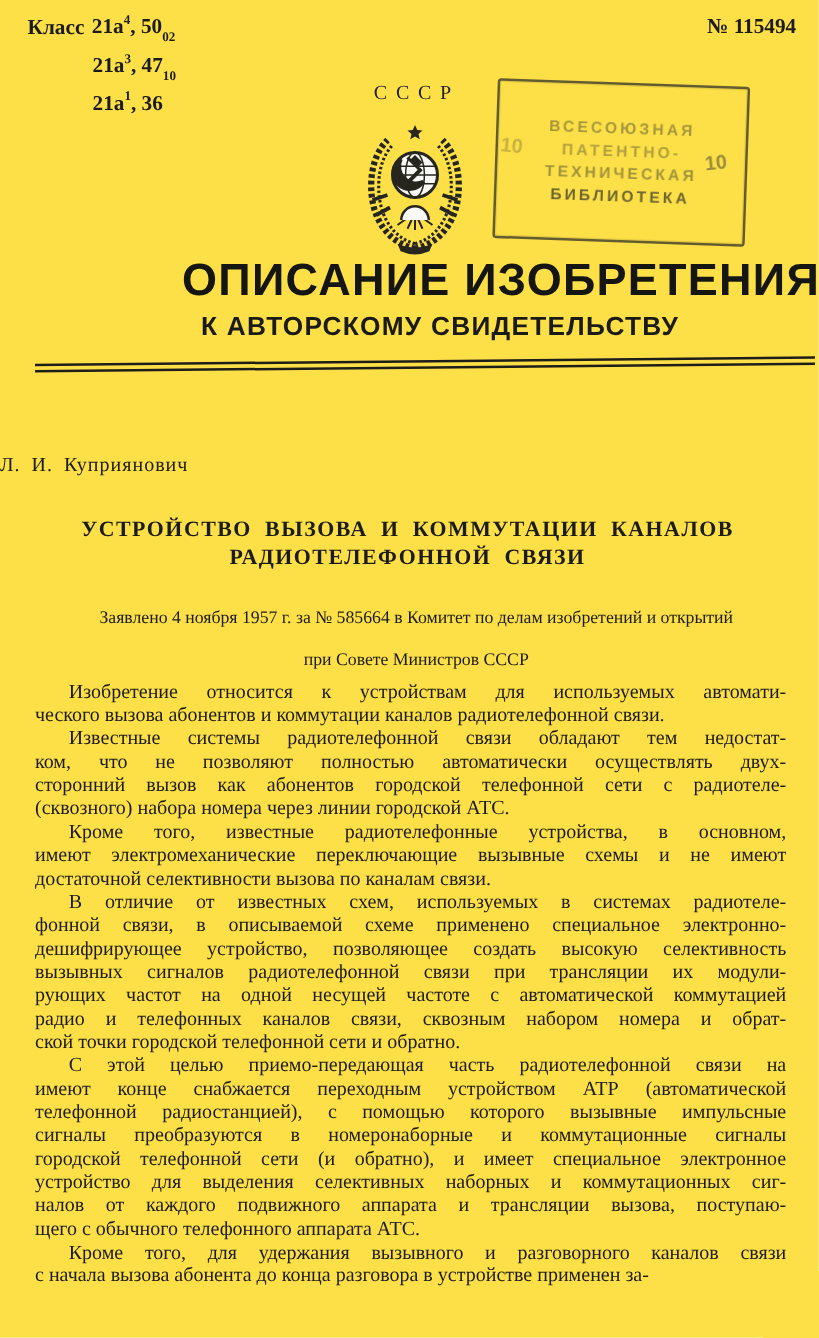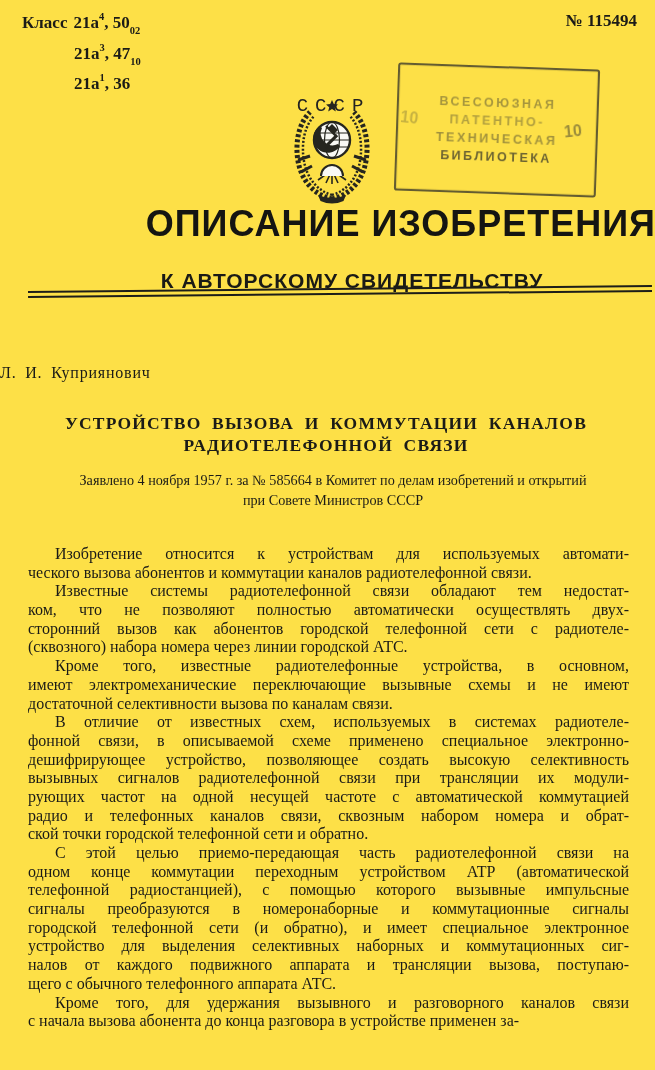--- a/index.html
+++ b/index.html
@@ -16,21 +16,21 @@
   .class-row { white-space:nowrap; }
   .class-row.indent { padding-left:52px; }
   .cl-label { margin-right:6px; }
   .class-row sup { font-size:10.5px; position:relative; top:-1px; }
   .class-row sub { font-size:10.5px; position:relative; top:2px; }
   .sep { white-space:pre; }
   
   .doc-number { position:absolute; top:11px; right:18px; font-weight:bold; font-size:17px; }
   
   .country { position:absolute; top:66px; left:330px; transform:translateX(-50%);
-    font-family:Liberation Mono, monospace; font-size:19px; letter-spacing:7px; padding-left:7px; color:#222;margin-top:29px; }
+    font-family:Liberation Serif, serif; font-size:16px; letter-spacing:7px; padding-left:7px; color:#222; }
   
   .emblem { position:absolute; left:288px; top:98px; }
   
   .stamp {
     position:absolute; left:396px; top:66px; width:198px; height:124px;
     border:2.5px solid rgba(48,48,42,0.75); border-radius:3px;
     transform:rotate(2deg);
     display:flex; flex-direction:column; justify-content:center; align-items:center;
     gap:4px; box-shadow: inset 0 0 0 1px rgba(48,48,42,0.12);
   }
@@ -47,36 +47,36 @@
   .stamp-num.left { right:auto; left:2px; top:44px; opacity:.55; transform:rotate(4deg); }
   
   .main-title {
     position:absolute; top:203px; left:48px; width:608px; text-align:right;
     font-family:"Liberation Sans", sans-serif; font-weight:bold; font-size:36px;
     letter-spacing:1px; color:#151512; white-space:nowrap;
   }
   .sub-title {
     position:absolute; top:250px; left:48px; width:608px; text-align:center;
     font-family:"Liberation Sans", sans-serif; font-weight:bold; font-size:21px;
-    letter-spacing:1px; color:#1a1a16; white-space:nowrap;margin-top:19px;
+    letter-spacing:1px; color:#1a1a16; white-space:nowrap;
   }
   
   .rule-wrap { position:absolute; top:288px; left:28px; width:624px; transform:rotate(-0.55deg); }
   .rule-wrap .r1 { border-top:2.5px solid #1d1d19; }
   .rule-wrap .r2 { border-top:2px solid #1d1d19; margin-top:3px; }
   
   .author { position:absolute; top:364px; left:0; width:600px; 
     font-weight:normal; font-size:16px; letter-spacing:0.8px; word-spacing:4px; }
   .inv-title { position:absolute; top:413px; left:23px; width:606px; text-align:center;
     font-weight:bold; font-size:17.5px; letter-spacing:1.2px; word-spacing:5px; line-height:21.5px; }
   .inv-title div { white-space:nowrap; }
   
   .filing { position:absolute; top:471px; left:25px; width:616px; text-align:center;
     font-size:14.2px; line-height:19.5px; }
-  .filing div { white-space:nowrap; }
+  .filing div { white-space:nowrap;margin-top:14px; }
   
   .body-text { position:absolute; top:545px; left:28px; width:601px; font-size:16px; }
   .bline { line-height:18.68px; text-align:justify; text-align-last:justify; white-space:nowrap; }
   .bline.first { text-indent:27px; }
   .bline.last { text-align-last:left; }
 </style>
 </head>
 <body>
 
 <div class="page">
@@ -154,21 +154,21 @@
       <div class="bline">имеют электромеханические переключающие вызывные схемы и не имеют</div>
       <div class="bline last">достаточной селективности вызова по каналам связи.</div>
       <div class="bline first">В отличие от известных схем, используемых в системах радиотеле-</div>
       <div class="bline">фонной связи, в описываемой схеме применено специальное электронно-</div>
       <div class="bline">дешифрирующее устройство, позволяющее создать высокую селективность</div>
       <div class="bline">вызывных сигналов радиотелефонной связи при трансляции их модули-</div>
       <div class="bline">рующих частот на одной несущей частоте с автоматической коммутацией</div>
       <div class="bline">радио и телефонных каналов связи, сквозным набором номера и обрат-</div>
       <div class="bline last">ской точки городской телефонной сети и обратно.</div>
       <div class="bline first">С этой целью приемо-передающая часть радиотелефонной связи на</div>
-      <div class="bline">одном конце коммутации переходным устройством АТР (автоматической</div>
+      <div class="bline">имеют конце снабжается переходным устройством АТР (автоматической</div>
       <div class="bline">телефонной радиостанцией), с помощью которого вызывные импульсные</div>
       <div class="bline">сигналы преобразуются в номеронаборные и коммутационные сигналы</div>
       <div class="bline">городской телефонной сети (и обратно), и имеет специальное электронное</div>
       <div class="bline">устройство для выделения селективных наборных и коммутационных сиг-</div>
       <div class="bline">налов от каждого подвижного аппарата и трансляции вызова, поступаю-</div>
       <div class="bline last">щего с обычного телефонного аппарата АТС.</div>
       <div class="bline first">Кроме того, для удержания вызывного и разговорного каналов связи</div>
       <div class="bline last">с начала вызова абонента до конца разговора в устройстве применен за-</div>
     </div>
 

